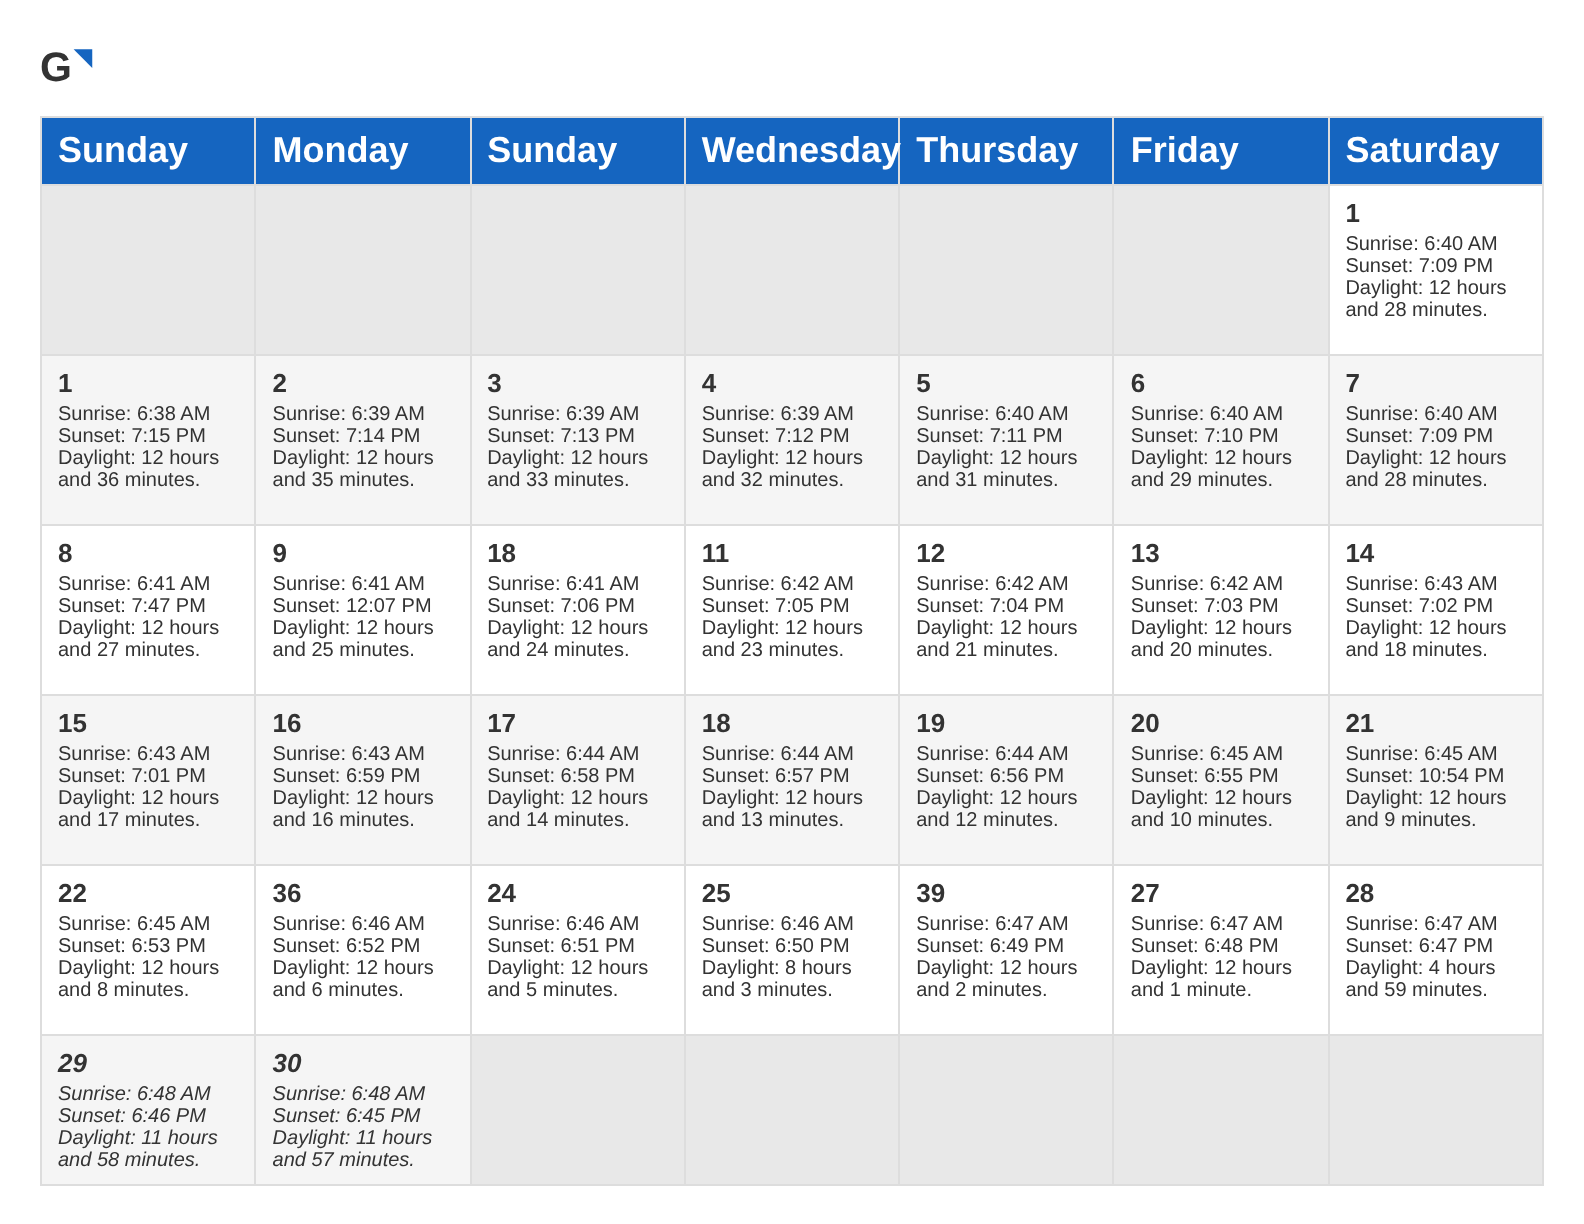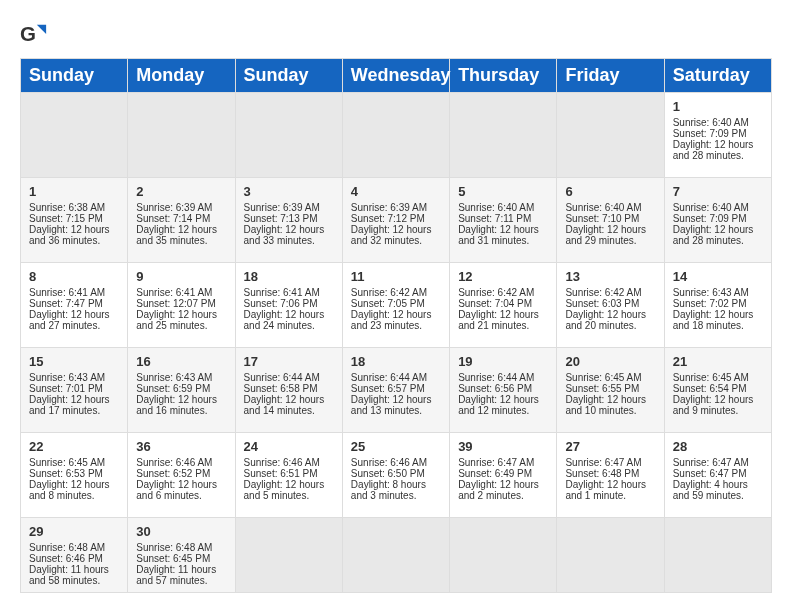--- a/index.html
+++ b/index.html
@@ -67,20 +67,21 @@
       font-size: 13px;
       font-weight: bold;
       display: block;
       margin-bottom: 3px;
     }
     .empty {
       background: #e8e8e8 !important;
     }
     .last-row td {
       height: 75px;
+      font-style: italic;
     }
   </style>
 </head>
 <body>
 
 <div class="header">
   <div class="logo">
     <svg class="logo-icon" viewBox="0 0 30 30">
       <text x="0" y="22" font-size="22" font-weight="bold" fill="#333">G</text>
       <polygon points="18,5 28,5 28,15" fill="#1565c0"></polygon>
@@ -194,21 +195,21 @@
         </td>
         <td>
           <span class="day-num">12</span>
           <div>Sunrise: 6:42 AM</div>
           <div>Sunset: 7:04 PM</div>
           <div>Daylight: 12 hours and 21 minutes.</div>
         </td>
         <td>
           <span class="day-num">13</span>
           <div>Sunrise: 6:42 AM</div>
-          <div>Sunset: 6:03 PM</div>
+          <div>Sunset: 7:03 PM</div>
           <div>Daylight: 12 hours and 20 minutes.</div>
         </td>
         <td>
           <span class="day-num">14</span>
           <div>Sunrise: 6:43 AM</div>
           <div>Sunset: 7:02 PM</div>
           <div>Daylight: 12 hours and 18 minutes.</div>
         </td>
       </tr>
       <tr>
@@ -244,21 +245,21 @@
         </td>
         <td>
           <span class="day-num">20</span>
           <div>Sunrise: 6:45 AM</div>
           <div>Sunset: 6:55 PM</div>
           <div>Daylight: 12 hours and 10 minutes.</div>
         </td>
         <td>
           <span class="day-num">21</span>
           <div>Sunrise: 6:45 AM</div>
-          <div>Sunset: 6:54 PM</div>
+          <div>Sunset: 10:54 PM</div>
           <div>Daylight: 12 hours and 9 minutes.</div>
         </td>
       </tr>
       <tr>
         <td>
           <span class="day-num">22</span>
           <div>Sunrise: 6:45 AM</div>
           <div>Sunset: 6:53 PM</div>
           <div>Daylight: 12 hours and 8 minutes.</div>
         </td>

